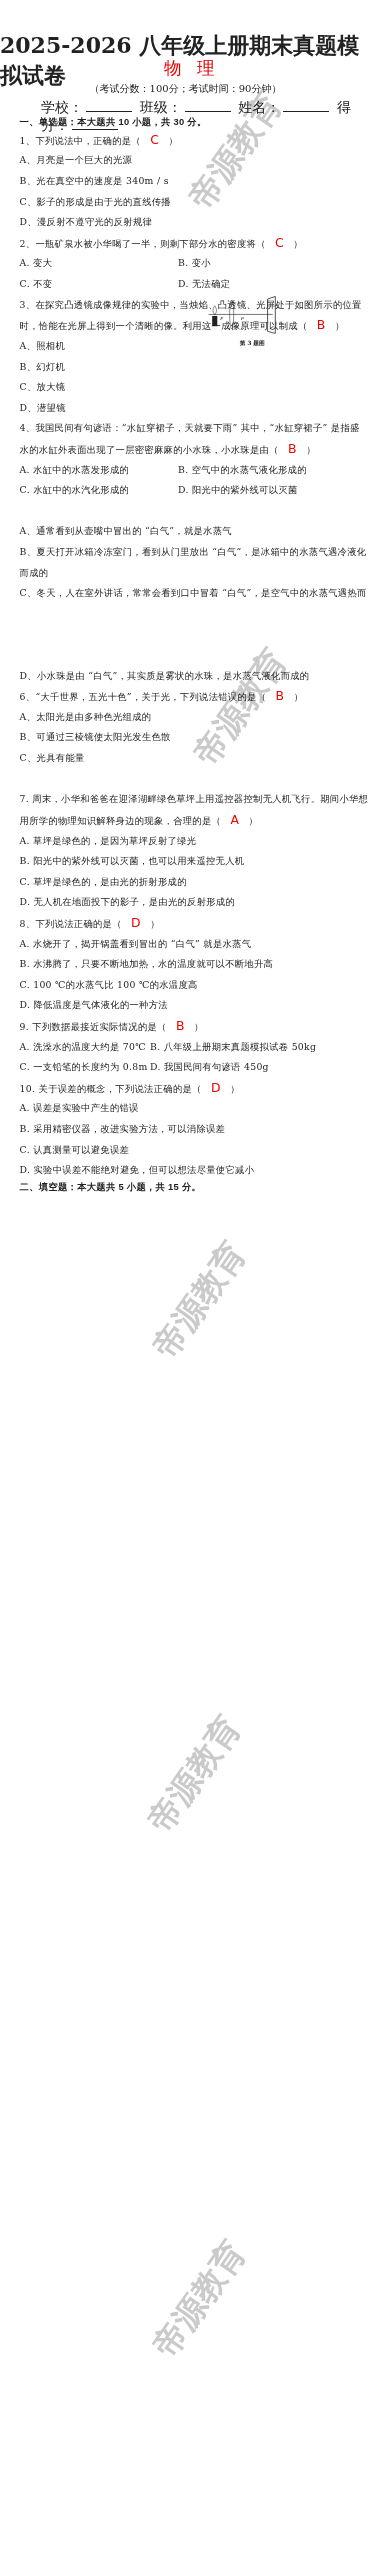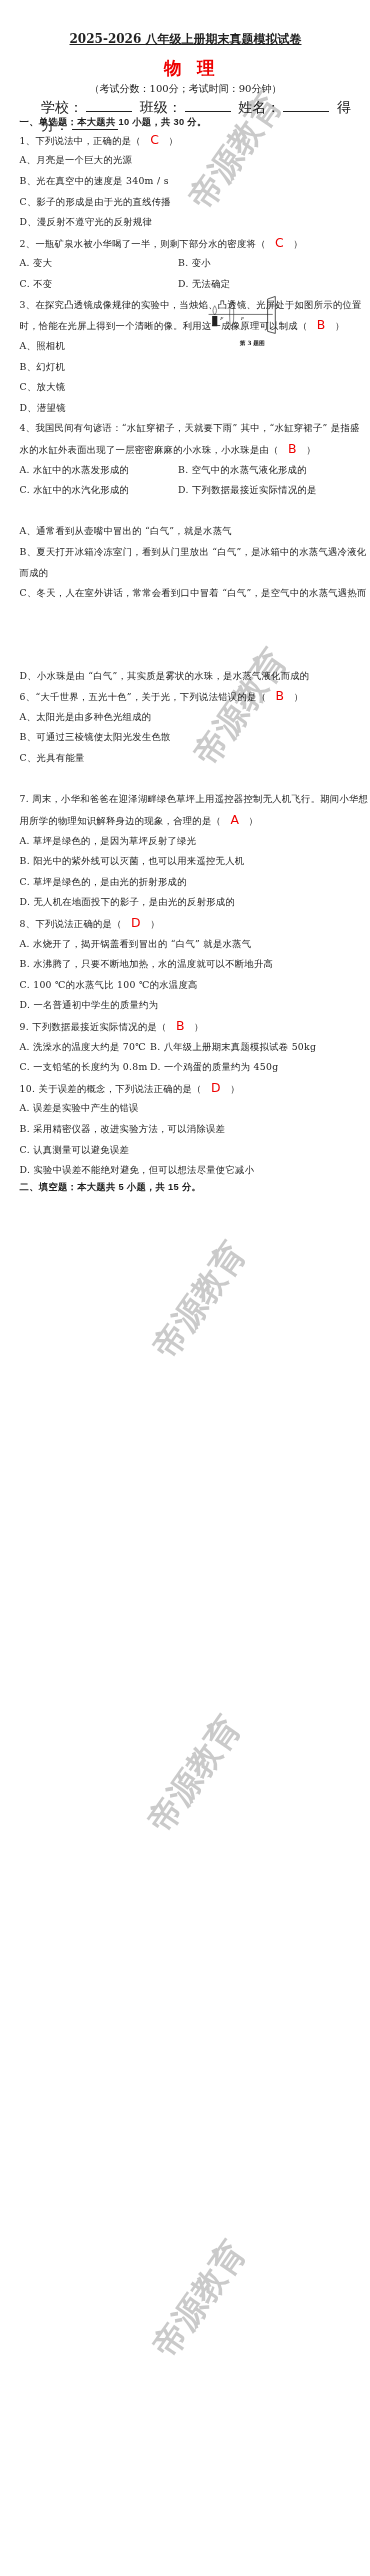--- a/index.html
+++ b/index.html
@@ -1,21 +1,21 @@
 <!DOCTYPE html>
 <html style="font-size:8.2px"><head>
 <meta charset="utf-8">
 <style>
   html, body { margin: 0; padding: 0; background: #ffffff; }
   body { width: 371px; position: relative; font-family: "DejaVu Serif", "Liberation Serif", serif; color: #222; }
   .page { position: relative; width: 371px; height: 2623px; overflow: hidden; }
   .line { position: absolute; left: 19.6px; right: 15.5px; font-size: 9.3px; line-height: 20.6px; white-space: nowrap; letter-spacing: 0.3px; }
   .ansc { color: #ee0000; font-family: "DejaVu Sans", sans-serif; font-size: 12.4px; margin: 0 9.3px; }
-  .title { position: absolute; left: 0; right: 0; top: 31px; text-align: center; font-size: 12px; font-weight: bold; font-family: "DejaVu Serif", serif; letter-spacing: 0px; text-decoration: underline; }
-  .subject { position: absolute; left: 0; right: 9px; top: 56px; text-align: center; font-size: 17.5px; font-weight: bold; color: #ee0000; letter-spacing: 15.5px; font-family: "DejaVu Sans", sans-serif; padding-left: 32px; }
+  .title { position: absolute; left: 0; right: 0; top: 31px; font-size: 22px; font-weight: bold; font-family: "DejaVu Serif", serif; letter-spacing: 0px; }
+  .subject { position: absolute; left: 0; right: 9px; top: 56px; text-align: center; font-size: 17.5px; font-weight: normal; color: #ee0000; letter-spacing: 15.5px; font-family: "DejaVu Sans", sans-serif; padding-left: 32px; }
   .meta { position: absolute; left: 0; right: 0; top: 82px; text-align: center; font-size: 10px; }
   .info { position: absolute; left: 41px; top: 99px; font-size: 14px; }
   .info span.blank { display: inline-block; width: 46px; border-bottom: 0.5px solid #222; margin: 0 3.1px; }
   .sec { font-weight: bold; font-family: Liberation Sans, sans-serif; }
   .col2 { position: absolute; left: 178px; }
   .fig { position: absolute; }
   .wm { position: absolute; color: rgba(150,150,150,0.5); font-size: 33px; font-weight: bold; transform: rotate(-55deg); font-family: "DejaVu Sans", sans-serif; pointer-events: none; }
   .caption { font-size: 5.7px; text-align: center; }
 </style>
 </head>
@@ -70,21 +70,21 @@
       <text x="68" y="55" font-size="8" font-style="italic">F</text>
     </svg>
     <div class="caption" style="margin-left:15.5px;margin-top:-5.2px;font-weight:bold;">第 3 题图</div>
   </div>
 
   <div class="line" style="top:418px">4、我国民间有句谚语：“水缸穿裙子，天就要下雨” 其中，“水缸穿裙子” 是指盛</div>
   <div class="line" style="top:439px"><span>水的水缸外表面出现了一层密密麻麻的小水珠，小水珠是由（</span><span class="ansc">B</span><span>）</span></div>
   <div class="line" style="top:460px">A. 水缸中的水蒸发形成的</div>
   <div class="line col2" style="top:460px">B. 空气中的水蒸气液化形成的</div>
   <div class="line" style="top:480px">C. 水缸中的水汽化形成的</div>
-  <div class="line col2" style="top:480px">D. 下列数据最接近实际情况的是</div>
+  <div class="line col2" style="top:480px">D. 阳光中的紫外线可以灭菌</div>
 
   <div class="line" style="top:521px">A、通常看到从壶嘴中冒出的 “白气”，就是水蒸气</div>
   <div class="line" style="top:542px">B、夏天打开冰箱冷冻室门，看到从门里放出 “白气”，是冰箱中的水蒸气遇冷液化</div>
   <div class="line" style="top:563px">而成的</div>
   <div class="line" style="top:583px">C、冬天，人在室外讲话，常常会看到口中冒着 “白气”，是空气中的水蒸气遇热而</div>
   <div class="line" style="top:666px">D、小水珠是由 “白气”，其实质是雾状的水珠，是水蒸气液化而成的</div>
 
   <div class="line" style="top:686px"><span>6、“大千世界，五光十色”，关于光，下列说法错误的是（</span><span class="ansc">B</span><span>）</span></div>
   <div class="line" style="top:707px">A、太阳光是由多种色光组成的</div>
   <div class="line" style="top:727px">B、可通过三棱镜使太阳光发生色散</div>
@@ -94,27 +94,27 @@
   <div class="line" style="top:810px"><span>用所学的物理知识解释身边的现象，合理的是（</span><span class="ansc">A</span><span>）</span></div>
   <div class="line" style="top:831px">A.  草坪是绿色的，是因为草坪反射了绿光</div>
   <div class="line" style="top:851px">B.  阳光中的紫外线可以灭菌，也可以用来遥控无人机</div>
   <div class="line" style="top:872px">C.  草坪是绿色的，是由光的折射形成的</div>
   <div class="line" style="top:892px">D.  无人机在地面投下的影子，是由光的反射形成的</div>
 
   <div class="line" style="top:913px"><span>8、下列说法正确的是（</span><span class="ansc">D</span><span>）</span></div>
   <div class="line" style="top:934px">A. 水烧开了，揭开锅盖看到冒出的 “白气” 就是水蒸气</div>
   <div class="line" style="top:954px">B. 水沸腾了，只要不断地加热，水的温度就可以不断地升高</div>
   <div class="line" style="top:975px">C. 100 ℃的水蒸气比 100 ℃的水温度高</div>
-  <div class="line" style="top:995px">D. 一名普通初中学生的质量约为</div>
+  <div class="line" style="top:995px">D. 降低温度是气体液化的一种方法</div>
 
   <div class="line" style="top:1016px"><span>9. 下列数据最接近实际情况的是（</span><span class="ansc">B</span><span>）</span></div>
   <div class="line" style="top:1037px">A.  洗澡水的温度大约是 70℃</div>
   <div class="line" style="top:1037px;left:150px">B.  八年级上册期末真题模拟试卷 50kg</div>
   <div class="line" style="top:1057px">C.  一支铅笔的长度约为 0.8m</div>
-  <div class="line" style="top:1057px;left:150px">D.  一个鸡蛋的质量约为 450g</div>
+  <div class="line" style="top:1057px;left:150px">D.  我国民间有句谚语 450g</div>
 
   <div class="line" style="top:1078px"><span>10. 关于误差的概念，下列说法正确的是（</span><span class="ansc">D</span><span>）</span></div>
   <div class="line" style="top:1098px">A.  误差是实验中产生的错误</div>
   <div class="line" style="top:1119px">B.  采用精密仪器，改进实验方法，可以消除误差</div>
   <div class="line" style="top:1140px">C.  认真测量可以避免误差</div>
   <div class="line" style="top:1160px">D.  实验中误差不能绝对避免，但可以想法尽量使它减小</div>
 
   <div class="line sec" style="top:1177px">二、填空题：本大题共 5 小题，共 15 分。</div>
 </div>
 

